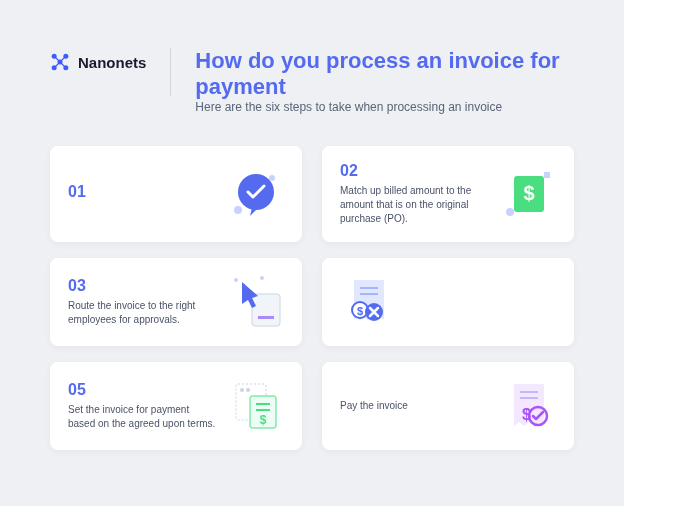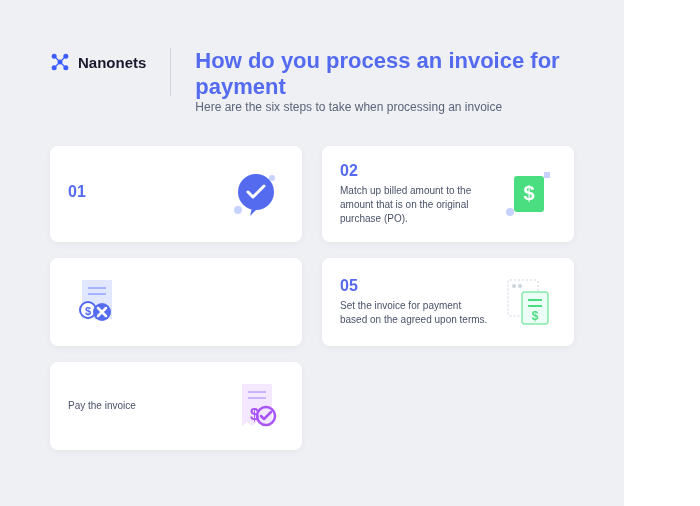--- a/index.html
+++ b/index.html
@@ -71,20 +71,35 @@
       <div class="card-icon">
         <svg viewBox="0 0 56 56" width="56" height="56">
           <rect x="14" y="10" width="30" height="36" rx="3" fill="#4ade80"></rect>
           <text x="29" y="34" font-size="20" font-weight="bold" fill="#fff" text-anchor="middle">$</text>
           <circle cx="10" cy="46" r="4" fill="#c7d2fe"></circle>
           <rect x="44" y="6" width="6" height="6" fill="#c7d2fe"></rect>
         </svg>
       </div>
     </div>
 
+    <div class="card">
+      <div class="card-content">
+        <div class="card-num">03</div>
+        <div class="card-text">Route the invoice to the right employees for approvals.</div>
+      </div>
+      <div class="card-icon">
+        <svg viewBox="0 0 56 56" width="56" height="56">
+          <rect x="24" y="20" width="28" height="32" rx="3" fill="#f1f5f9" stroke="#cbd5e1"></rect>
+          <rect x="30" y="42" width="16" height="3" fill="#a78bfa"></rect>
+          <path d="M14 8 l16 14 l-6 2 l4 8 l-4 2 l-4 -8 l-6 4 z" fill="#546aef"></path>
+          <circle cx="8" cy="6" r="2" fill="#c7d2fe"></circle>
+          <circle cx="34" cy="4" r="2" fill="#c7d2fe"></circle>
+        </svg>
+      </div>
+    </div>
 
     <div class="card">
       <div class="card-icon">
         <svg viewBox="0 0 56 56" width="56" height="56">
           <path d="M14 6 h30 v40 l-4 -3 l-4 3 l-4 -3 l-4 3 l-4 -3 l-4 3 l-4 -3 l-2 3 z" fill="#e0e7ff"></path>
           <line x1="20" y1="14" x2="38" y2="14" stroke="#a5b4fc" stroke-width="2"></line>
           <line x1="20" y1="20" x2="38" y2="20" stroke="#a5b4fc" stroke-width="2"></line>
           <circle cx="20" cy="36" r="8" fill="#fff" stroke="#546aef" stroke-width="2"></circle>
           <text x="20" y="41" font-size="11" font-weight="bold" fill="#546aef" text-anchor="middle">$</text>
           <circle cx="34" cy="38" r="9" fill="#546aef"></circle>

